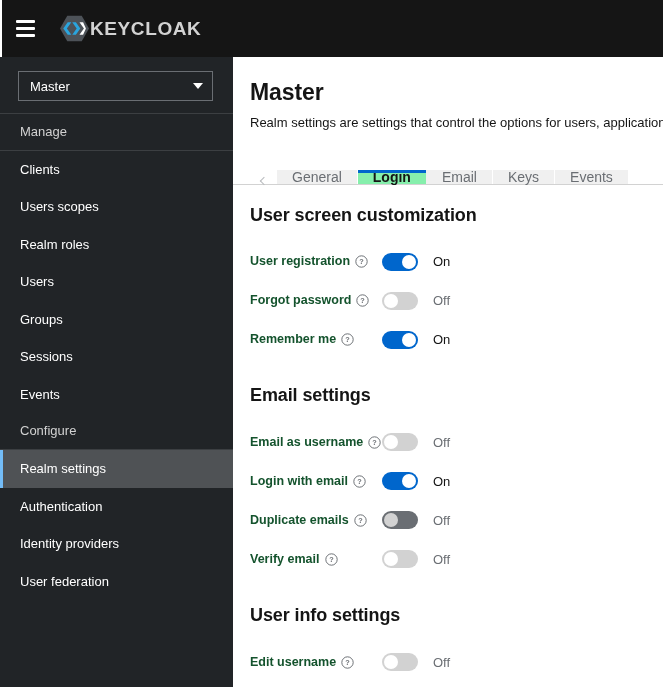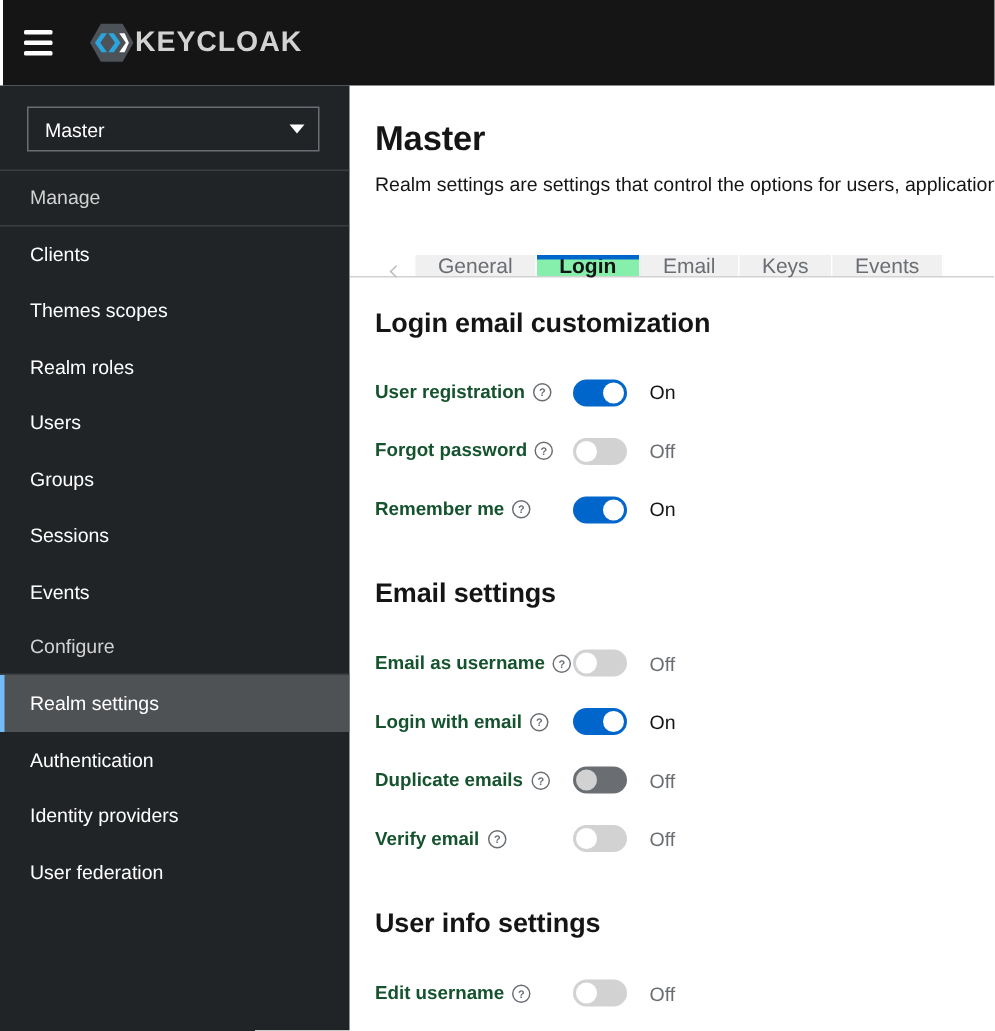--- a/index.html
+++ b/index.html
@@ -341,21 +341,21 @@
         <span class="caret-down"></span>
       </div>
     </div>
 
     <div class="nav-divider"></div>
 
     <div class="nav-section-title">Manage</div>
     <div class="nav-divider"></div>
 
     <a class="nav-item">Clients</a>
-    <a class="nav-item">Themes scopes</a>
+    <a class="nav-item">Users scopes</a>
     <a class="nav-item">Realm roles</a>
     <a class="nav-item">Users</a>
     <a class="nav-item">Groups</a>
     <a class="nav-item">Sessions</a>
     <a class="nav-item">Events</a>
 
     <div class="nav-section-title">Configure</div>
     <div class="nav-divider"></div>
 
     <a class="nav-item active">Realm settings</a>
@@ -377,21 +377,21 @@
       </button>
       <div class="tab">General</div>
       <div class="tab active">Login</div>
       <div class="tab">Email</div>
       <div class="tab">Keys</div>
       <div class="tab">Events</div>
     </div>
 
     <div class="form-body">
 
-      <h2 class="section-heading">Login email customization</h2>
+      <h2 class="section-heading">User screen customization</h2>
 
       <div class="field-row">
         <div class="field-label">
           <span>User registration</span>
           <svg class="help-icon" viewBox="0 0 16 16">
             <circle cx="8" cy="8" r="7" fill="none" stroke="#6a6e73" stroke-width="1.2"></circle>
             <text x="8" y="11.4" text-anchor="middle" font-size="9" fill="#6a6e73" font-family="Liberation Sans, sans-serif">?</text>
           </svg>
         </div>
         <div class="switch on">

